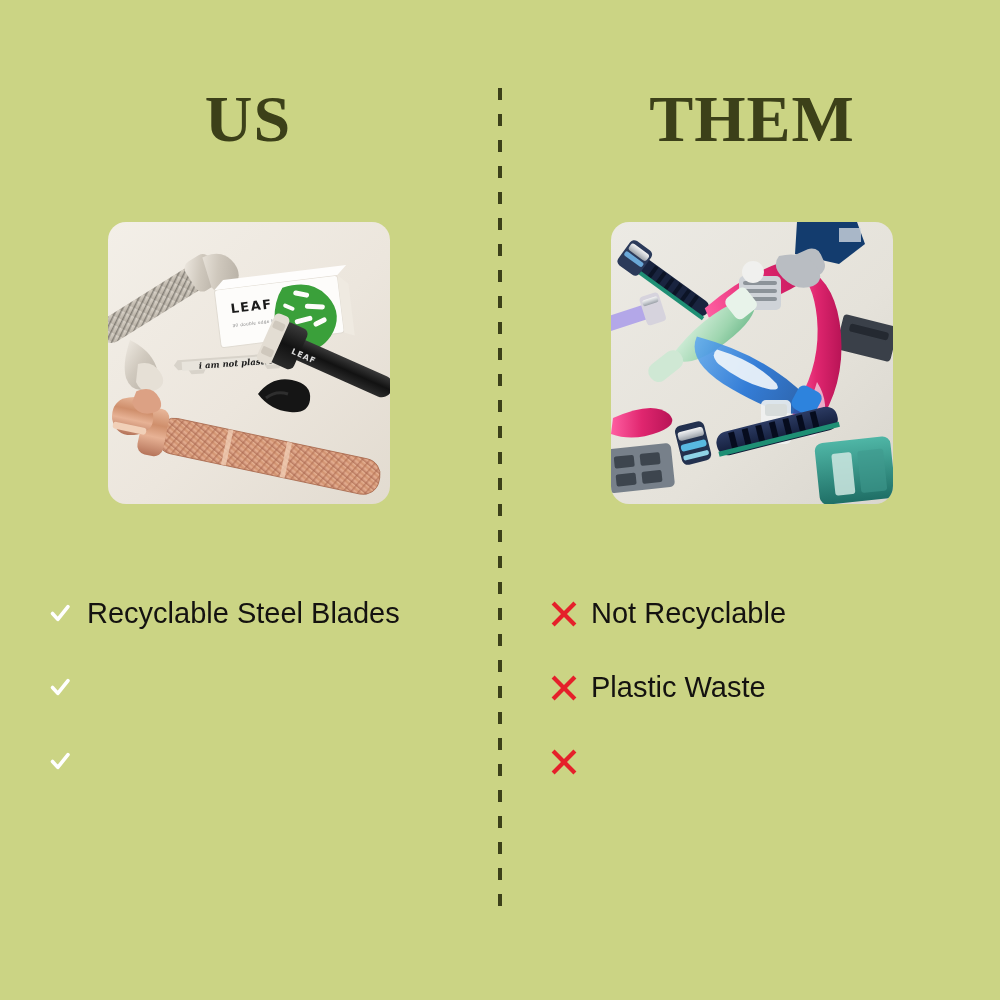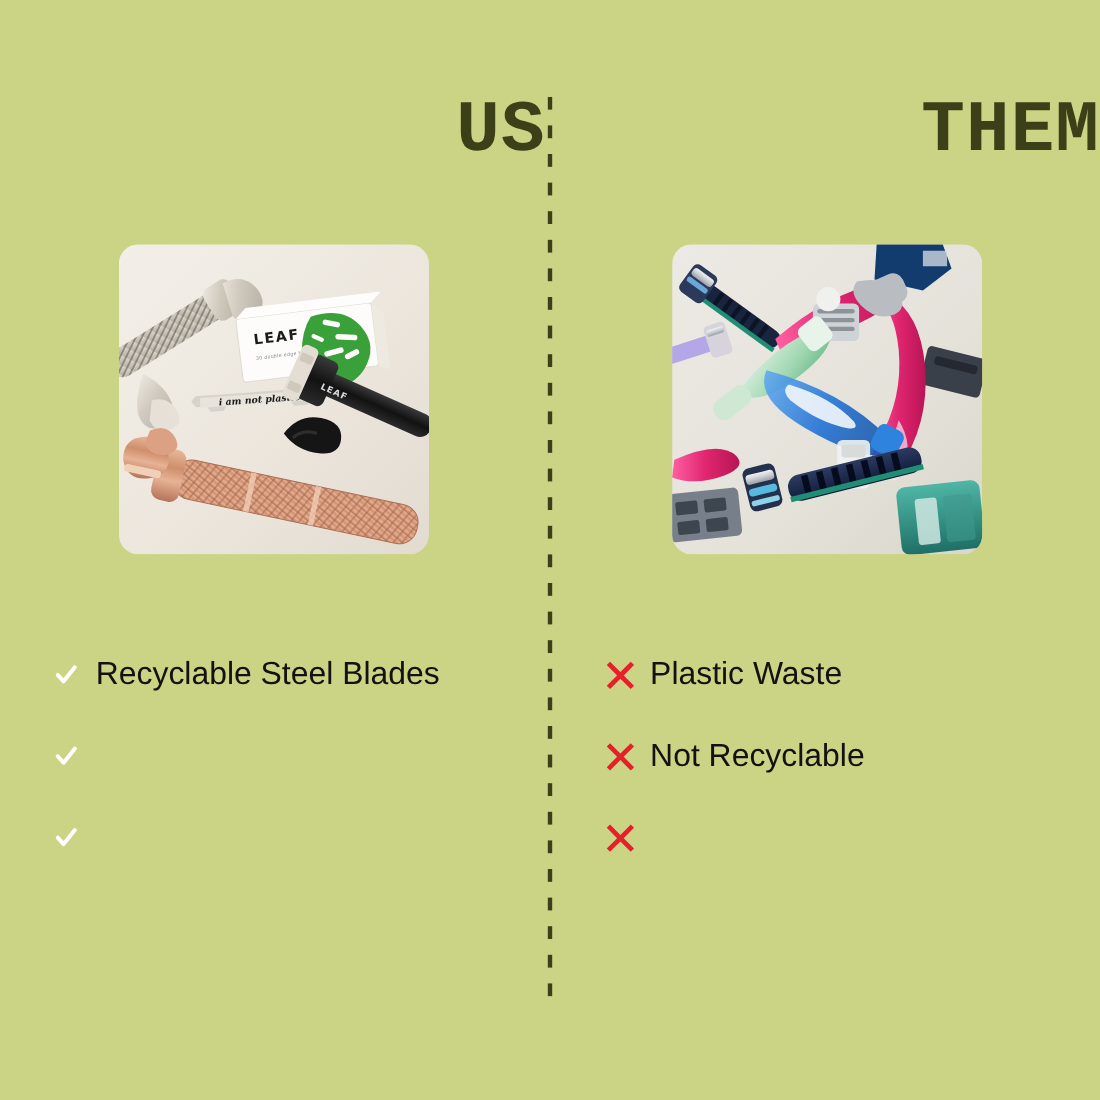--- a/index.html
+++ b/index.html
@@ -22,22 +22,22 @@
 
   
   .title {
     position: absolute;
     top: 86px;
     font-size: 66px;
     font-weight: bold;
     letter-spacing: 1px;
     color: #3c4019;
     line-height: 1;
-    text-align: right;
-    font-family: Liberation Mono, monospace;
+    text-align: center;
+    font-family: Liberation Serif, serif;
     font-stretch: condensed;
   }
   .title-us {
     left: 0;
     width: 496px;
   }
   .title-them {
     left: 504px;
     width: 496px;
   }
@@ -390,36 +390,36 @@
   </div>
 
   <div class="list list-them">
 
     <div class="row">
       <span class="mark">
         <svg width="32" height="32" viewBox="0 0 32 32">
           <path d="M6.6 4.6 L16 14 L25.4 4.6 L28.4 7.6 L19 17 L28.4 26.4 L25.4 29.4 L16 20 L6.6 29.4 L3.6 26.4 L13 17 L3.6 7.6 Z" fill="#e5202a"></path>
         </svg>
       </span>
+      <span class="row-label">Not Recyclable</span>
+    </div>
+
+    <div class="row">
+      <span class="mark">
+        <svg width="32" height="32" viewBox="0 0 32 32">
+          <path d="M6.6 4.6 L16 14 L25.4 4.6 L28.4 7.6 L19 17 L28.4 26.4 L25.4 29.4 L16 20 L6.6 29.4 L3.6 26.4 L13 17 L3.6 7.6 Z" fill="#e5202a"></path>
+        </svg>
+      </span>
       <span class="row-label">Plastic Waste</span>
     </div>
 
+
     <div class="row">
       <span class="mark">
         <svg width="32" height="32" viewBox="0 0 32 32">
           <path d="M6.6 4.6 L16 14 L25.4 4.6 L28.4 7.6 L19 17 L28.4 26.4 L25.4 29.4 L16 20 L6.6 29.4 L3.6 26.4 L13 17 L3.6 7.6 Z" fill="#e5202a"></path>
         </svg>
       </span>
-      <span class="row-label">Not Recyclable</span>
-    </div>
-
-
-    <div class="row">
-      <span class="mark">
-        <svg width="32" height="32" viewBox="0 0 32 32">
-          <path d="M6.6 4.6 L16 14 L25.4 4.6 L28.4 7.6 L19 17 L28.4 26.4 L25.4 29.4 L16 20 L6.6 29.4 L3.6 26.4 L13 17 L3.6 7.6 Z" fill="#e5202a"></path>
-        </svg>
-      </span>
     </div>
 
   </div>
 
 </div>
 
 </body></html>

